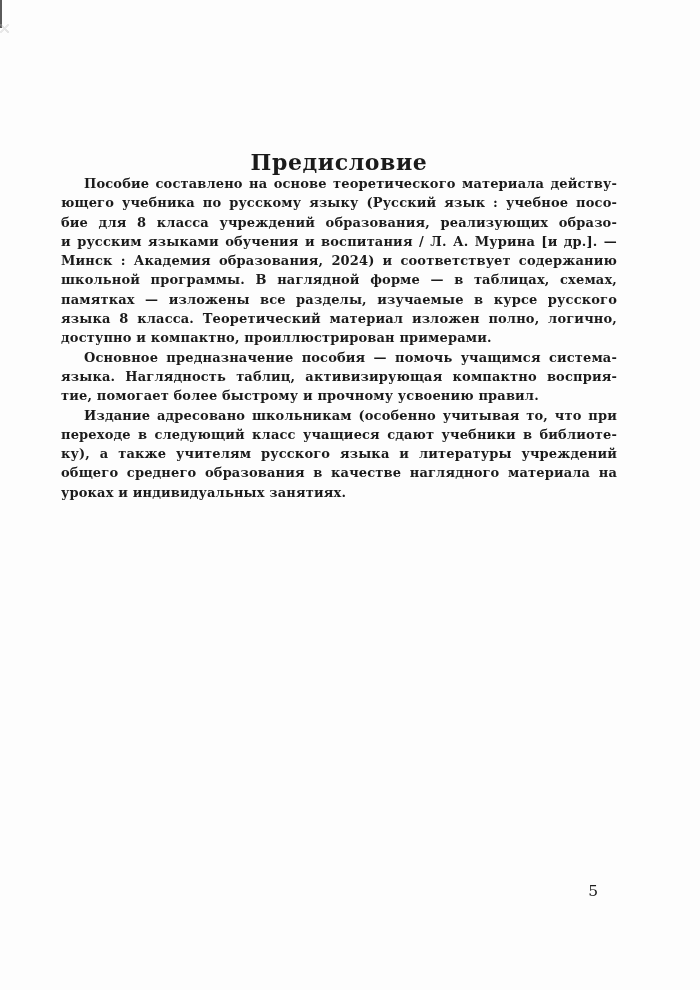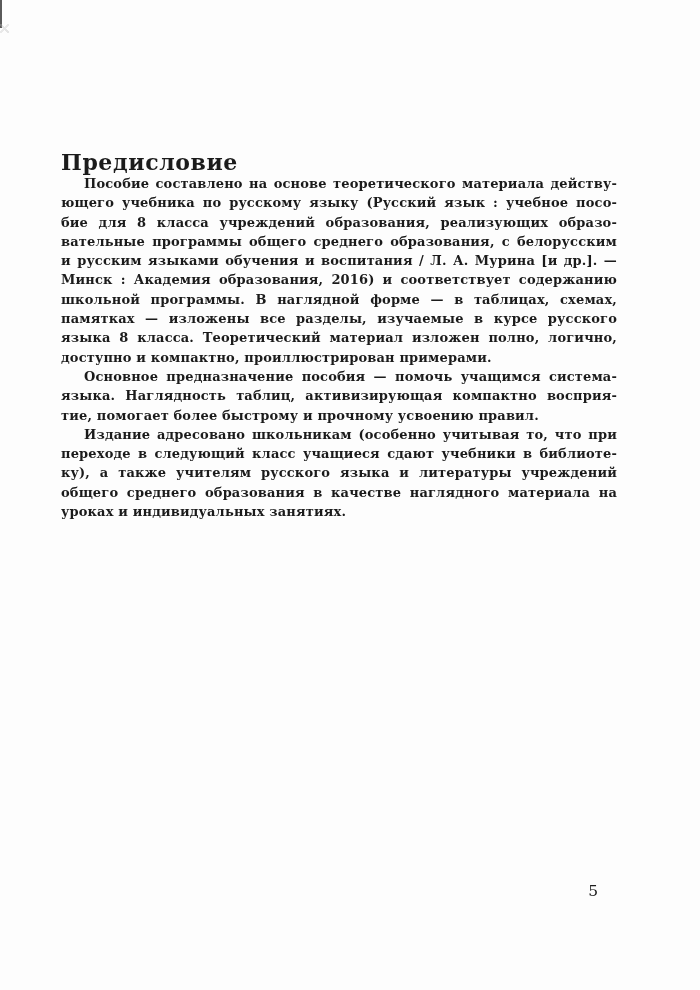--- a/index.html
+++ b/index.html
@@ -33,21 +33,21 @@
     opacity: 0.35;
     background:
       linear-gradient(45deg, transparent 44%, #bbb 44%, #bbb 56%, transparent 56%),
       linear-gradient(-45deg, transparent 44%, #c6c6c6 44%, #c6c6c6 56%, transparent 56%);
   }
   .page-title {
     position: absolute;
     left: 61px;
     top: 133px;
     width: 556px;
-    text-align: left;
+    text-align: center;
     font-size: 22px;
     font-weight: bold;
     letter-spacing: 0.6px;
     line-height: 28px;
   }
   .body-text {
     position: absolute;
     left: 61px;
     top: 174px;
     width: 556px;
@@ -85,23 +85,22 @@
 <div class="page" style="--paper: #fdfdfd; --ink: #1b1b1b; --corner: #5a5a5a;">
   <div class="corner-mark"></div>
   <div class="corner-smudge"></div>
 
   <h1 class="page-title">Предисловие</h1>
 
   <div class="body-text">
       <div class="line first">Пособие составлено на основе теоретического материала действу-</div>
       <div class="line">ющего учебника по русскому языку (Русский язык : учебное посо-</div>
       <div class="line">бие для 8 класса учреждений образования, реализующих образо-</div>
-      <div class="line">вательные программы общего среднего образования, с белорусским</div>
       <div class="line">и русским языками обучения и воспитания / Л. А. Мурина [и др.]. —</div>
-      <div class="line">Минск : Академия образования, 2016) и соответствует содержанию</div>
+      <div class="line">Минск : Академия образования, 2024) и соответствует содержанию</div>
       <div class="line">школьной программы. В наглядной форме — в таблицах, схемах,</div>
       <div class="line">памятках — изложены все разделы, изучаемые в курсе русского</div>
       <div class="line">языка 8 класса. Теоретический материал изложен полно, логично,</div>
       <div class="line last">доступно и компактно, проиллюстрирован примерами.</div>
       <div class="line first">Основное предназначение пособия — помочь учащимся система-</div>
       <div class="line">языка. Наглядность таблиц, активизирующая компактно восприя-</div>
       <div class="line last">тие, помогает более быстрому и прочному усвоению правил.</div>
       <div class="line first">Издание адресовано школьникам (особенно учитывая то, что при</div>
       <div class="line">переходе в следующий класс учащиеся сдают учебники в библиоте-</div>
       <div class="line">ку), а также учителям русского языка и литературы учреждений</div>

